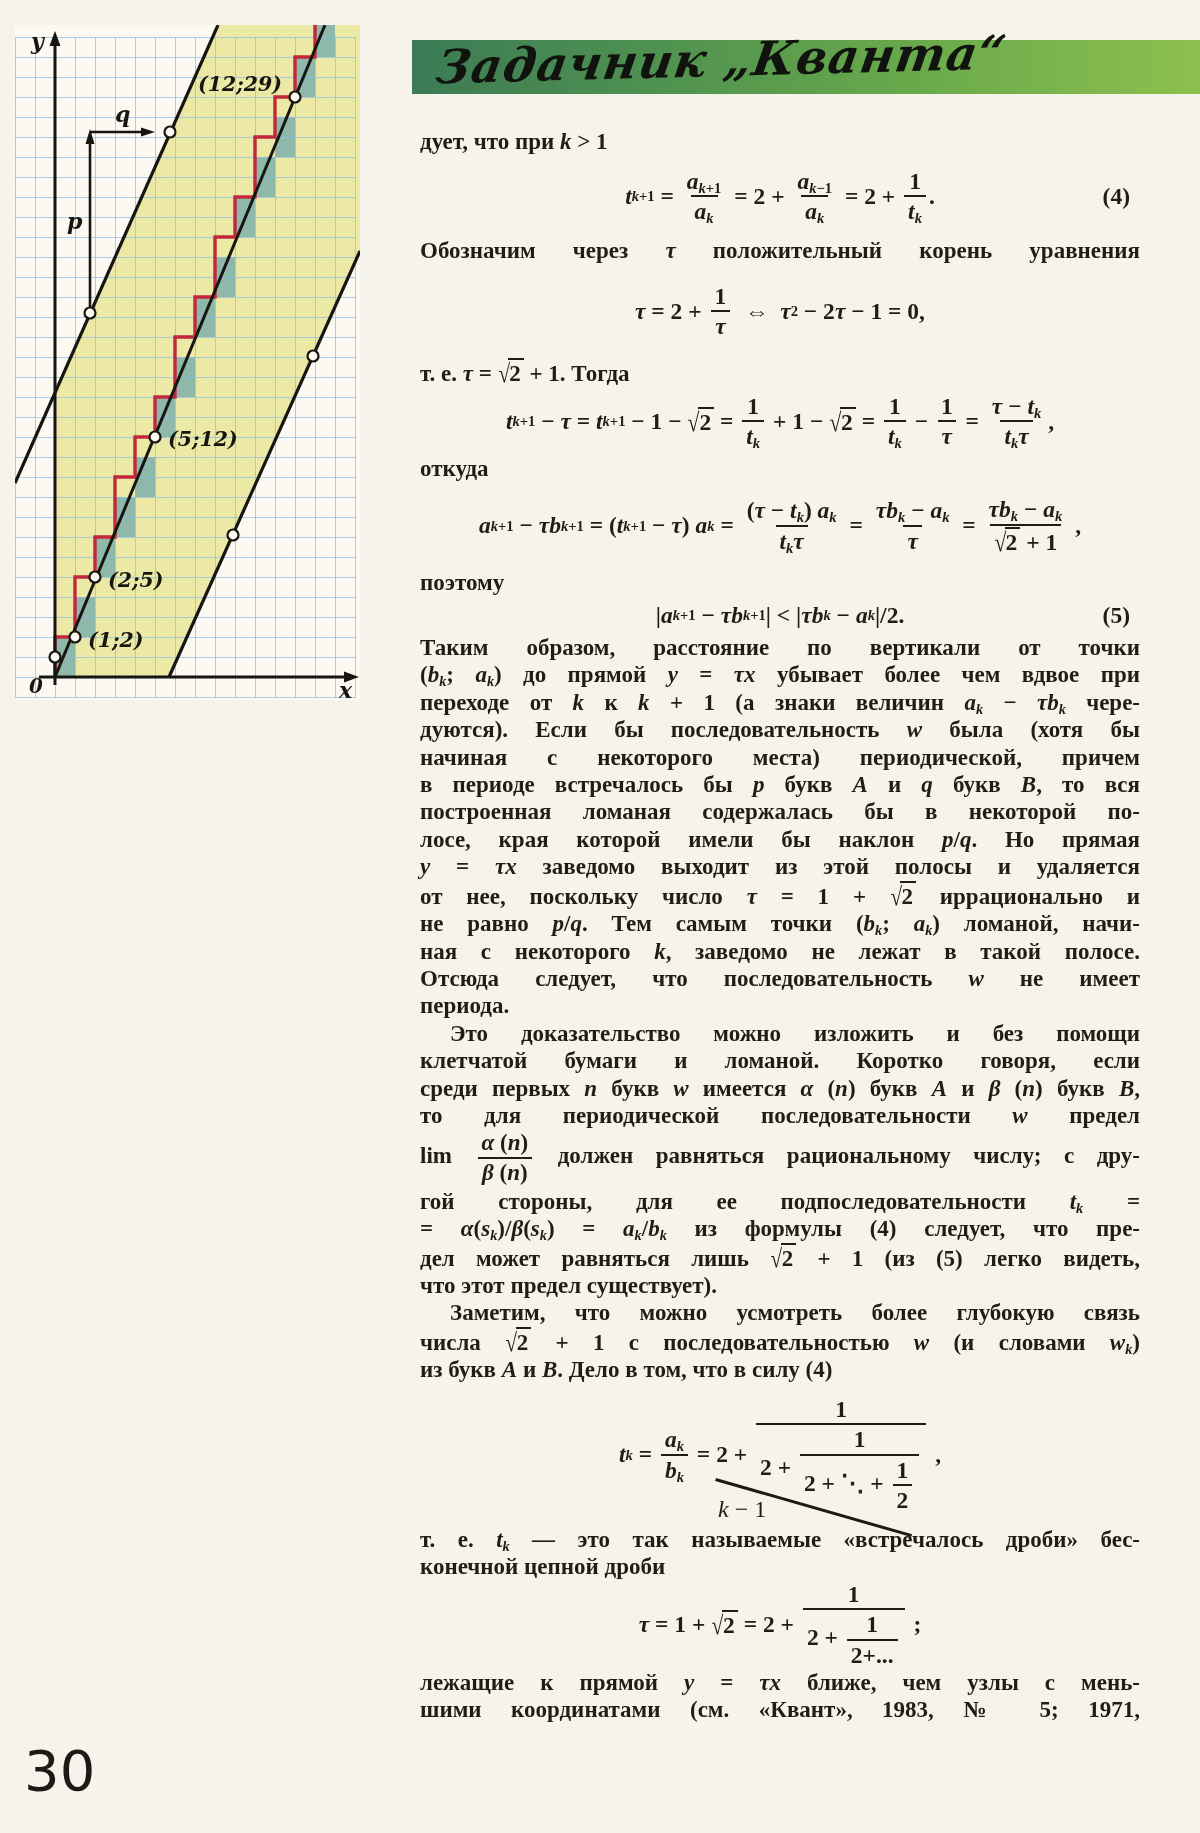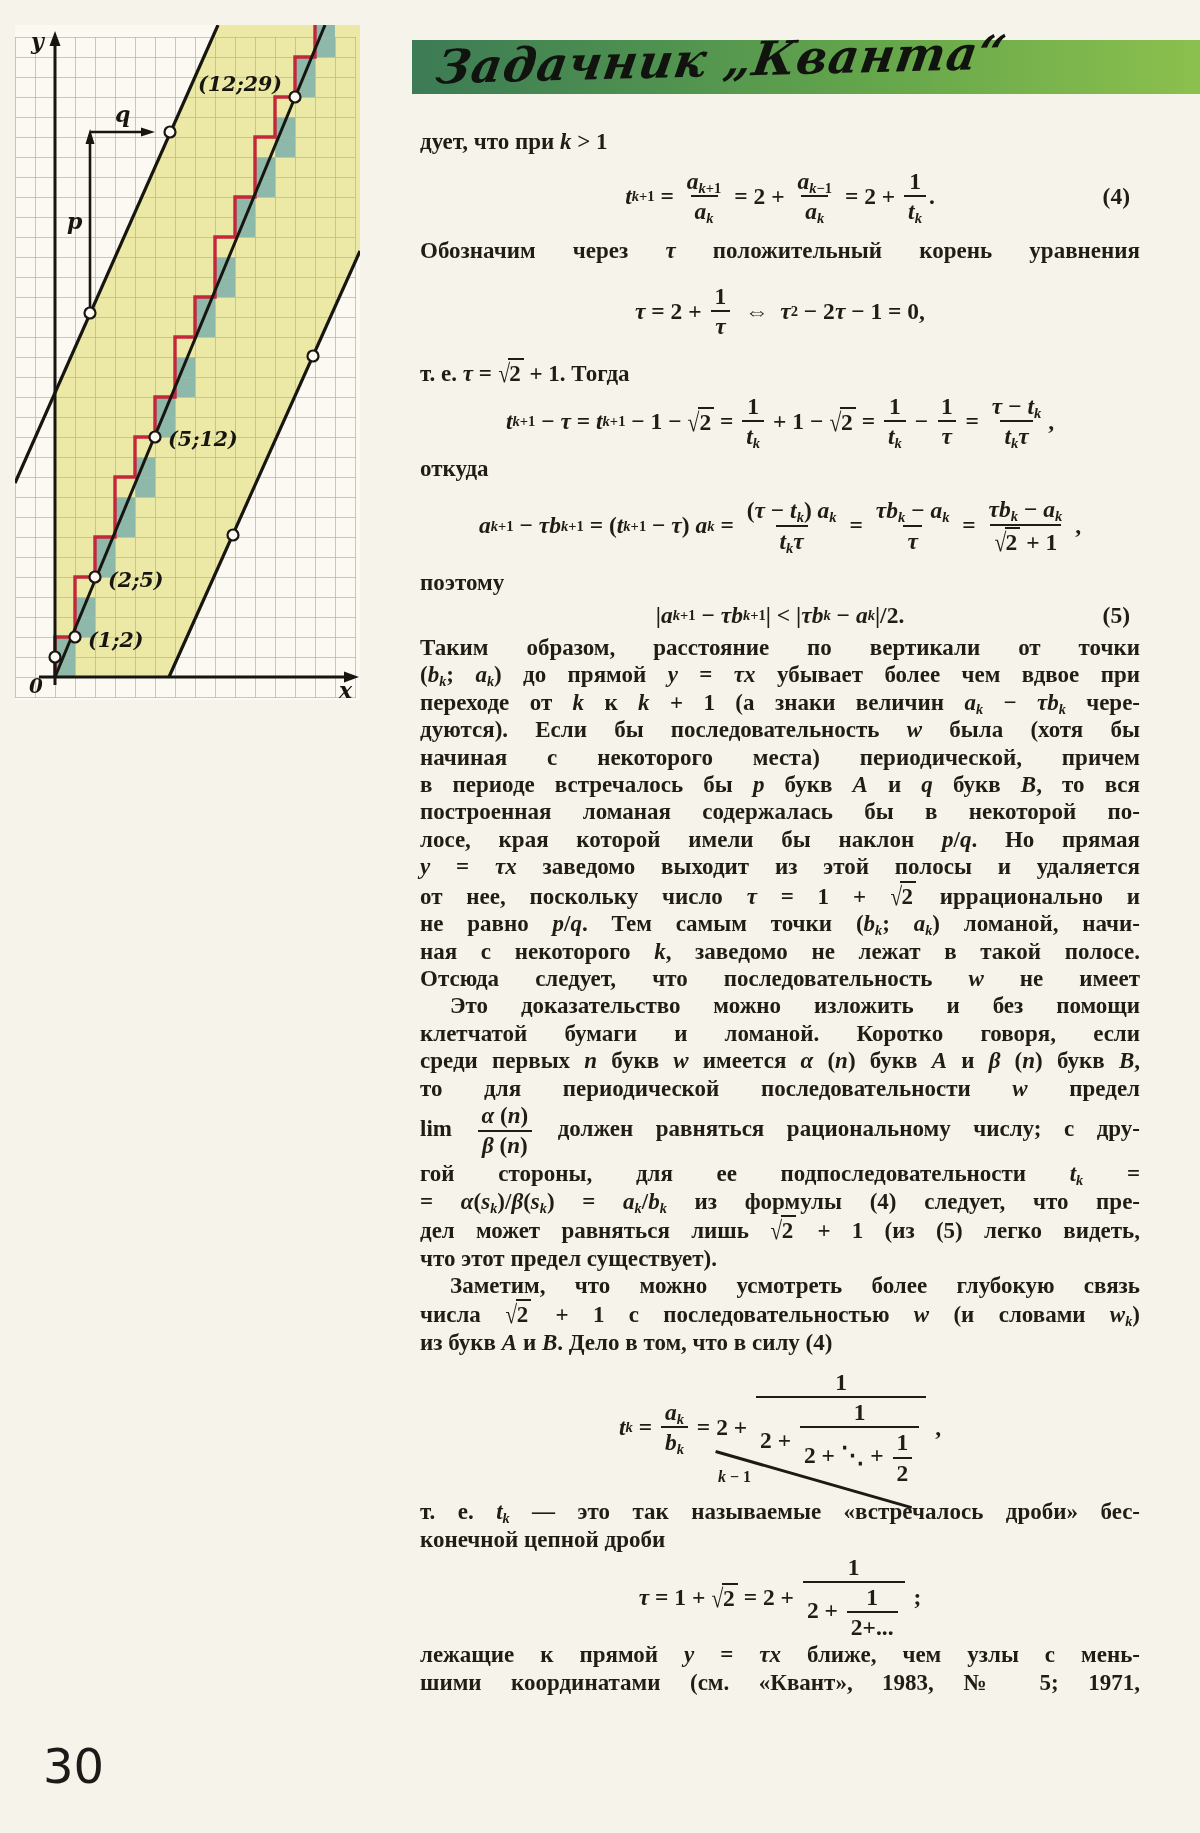--- a/index.html
+++ b/index.html
@@ -48,25 +48,25 @@
   [data-name="formula-tau-root"]{height:93px;}
   [data-name="formula-tk-minus-tau"]{height:68px;}
   [data-name="formula-ak-recursion"]{height:86px;}
   [data-name="formula-5"]{height:38px;}
   [data-name="formula-continued-fraction-tk"]{height:142px;}
   [data-name="formula-continued-fraction-tau"]{height:88px;}
   
   .cfnote{position:absolute;left:296px;top:94px;width:200px;height:60px;}
   .cfline{position:absolute;left:0;top:0;width:204px;border-top:3px solid #1c1a15;
           transform:rotate(16deg);transform-origin:left top;}
-  .cflabel{position:absolute;left:2px;top:18px;font-size:16px;font-weight:700;font-style:normal;}
+  .cflabel{position:absolute;left:2px;top:18px;font-size:24px;font-weight:400;font-style:normal;}
   
   .page-number{
-    position:absolute;left:43px;top:1738px;
-    font-family:"DejaVu Sans", sans-serif;font-size:48px;font-weight:400;color:#1b1a17;
+    position:absolute;left:24px;top:1738px;
+    font-family:"DejaVu Sans", sans-serif;font-size:56px;font-weight:400;color:#1b1a17;
   }
 </style>
 </head>
 <body>
 
 <div class="figure-wrap" data-name="figure-lattice-diagram">
   <svg width="345" height="675" viewBox="0 0 345 675" data-name="lattice-svg">
     <rect x="0" y="0" width="345" height="675" fill="#fbf9f2" data-name="figure-paper"></rect>
 
     <polygon points="40,367 202,0 345,0 345,226 154,652 40,652" fill="#ece9a6" data-name="period-band"></polygon>
@@ -191,20 +191,21 @@
     <div class="bl j" data-name="body-line"><span class="linein"><span class="r">дуются). Если бы последовательность </span><span class="i">w</span><span class="r"> была (хотя бы</span></span></div>
     <div class="bl j" data-name="body-line"><span class="linein"><span class="r">начиная с некоторого места) периодической, причем</span></span></div>
     <div class="bl j" data-name="body-line"><span class="linein"><span class="r">в периоде встречалось бы </span><span class="i">p</span><span class="r"> букв </span><span class="i">A</span><span class="r"> и </span><span class="i">q</span><span class="r"> букв </span><span class="i">B</span><span class="r">, то вся</span></span></div>
     <div class="bl j" data-name="body-line"><span class="linein"><span class="r">построенная ломаная содержалась бы в некоторой по-</span></span></div>
     <div class="bl j" data-name="body-line"><span class="linein"><span class="r">лосе, края которой имели бы наклон </span><span class="i">p</span><span class="r">/</span><span class="i">q</span><span class="r">. Но прямая</span></span></div>
     <div class="bl j" data-name="body-line"><span class="linein"><span class="i">y</span><span class="r"> = </span><span class="i">τx</span><span class="r"> заведомо выходит из этой полосы и удаляется</span></span></div>
     <div class="bl j" data-name="body-line"><span class="linein"><span class="r">от нее, поскольку число </span><span class="i">τ</span><span class="r"> = 1 + </span><span class="sqrt"><span class="rad">√</span><span class="rb"><span class="r">2</span></span></span><span class="r"> иррационально и</span></span></div>
     <div class="bl j" data-name="body-line"><span class="linein"><span class="r">не равно </span><span class="i">p</span><span class="r">/</span><span class="i">q</span><span class="r">. Тем самым точки (</span><span class="i">b</span><span class="sub"><span class="i">k</span></span><span class="r">; </span><span class="i">a</span><span class="sub"><span class="i">k</span></span><span class="r">) ломаной, начи-</span></span></div>
     <div class="bl j" data-name="body-line"><span class="linein"><span class="r">ная с некоторого </span><span class="i">k</span><span class="r">, заведомо не лежат в такой полосе.</span></span></div>
     <div class="bl j" data-name="body-line"><span class="linein"><span class="r">Отсюда следует, что последовательность </span><span class="i">w</span><span class="r"> не имеет</span></span></div>
+    <div class="bl" data-name="body-line"><span class="linein"><span class="r">периода.</span></span></div>
     <div class="bl j ind" data-name="body-line"><span class="linein"><span class="r">Это доказательство можно изложить и без помощи</span></span></div>
     <div class="bl j" data-name="body-line"><span class="linein"><span class="r">клетчатой бумаги и ломаной. Коротко говоря, если</span></span></div>
     <div class="bl j" data-name="body-line"><span class="linein"><span class="r">среди первых </span><span class="i">n</span><span class="r"> букв </span><span class="i">w</span><span class="r"> имеется </span><span class="i">α</span><span class="r"> (</span><span class="i">n</span><span class="r">) букв </span><span class="i">A</span><span class="r"> и </span><span class="i">β</span><span class="r"> (</span><span class="i">n</span><span class="r">) букв </span><span class="i">B</span><span class="r">,</span></span></div>
     <div class="bl j" data-name="body-line"><span class="linein"><span class="r">то для периодической последовательности </span><span class="i">w</span><span class="r"> предел</span></span></div>
     <div class="bl j tall" data-name="body-line"><span class="linein"><span class="r">lim </span><span class="frac">
           <span class="fn"><span class="i">α</span><span class="r"> (</span><span class="i">n</span><span class="r">)</span></span>
           <span class="fd"><span class="i">β</span><span class="r"> (</span><span class="i">n</span><span class="r">)</span></span>
         </span><span class="r"> должен равняться рациональному числу; с дру-</span></span></div>
     <div class="bl j" data-name="body-line"><span class="linein"><span class="r">гой стороны, для ее подпоследовательности </span><span class="i">t</span><span class="sub"><span class="i">k</span></span><span class="r"> =</span></span></div>
     <div class="bl j" data-name="body-line"><span class="linein"><span class="r">= </span><span class="i">α</span><span class="r">(</span><span class="i">s</span><span class="sub"><span class="i">k</span></span><span class="r">)/</span><span class="i">β</span><span class="r">(</span><span class="i">s</span><span class="sub"><span class="i">k</span></span><span class="r">) = </span><span class="i">a</span><span class="sub"><span class="i">k</span></span><span class="r">/</span><span class="i">b</span><span class="sub"><span class="i">k</span></span><span class="r"> из формулы (4) следует, что пре-</span></span></div>

